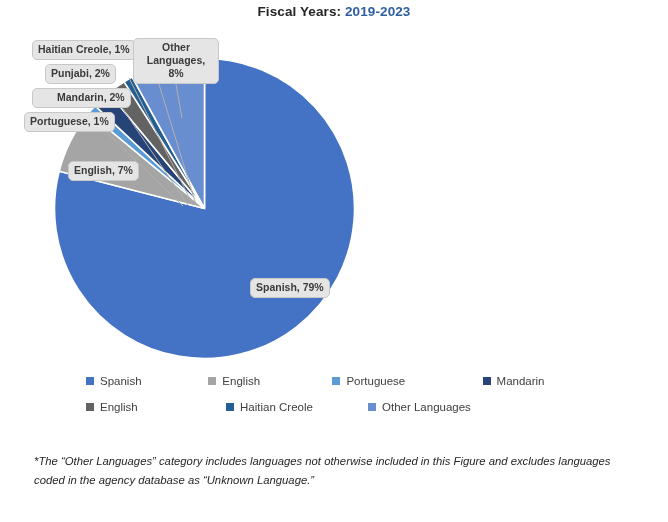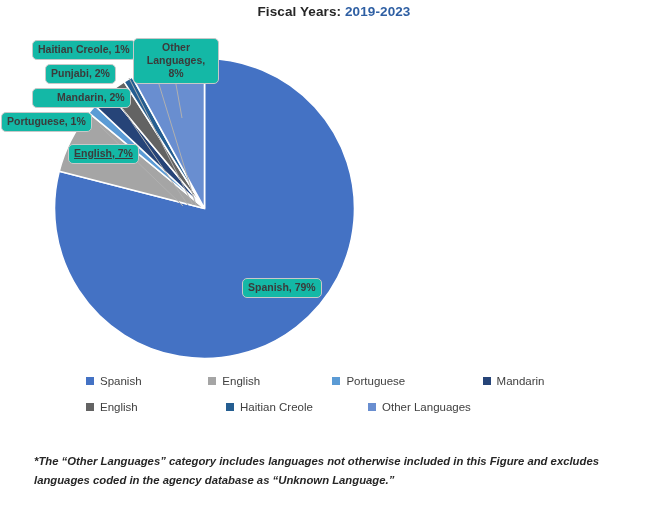--- a/index.html
+++ b/index.html
@@ -43,40 +43,40 @@
     left: 52px;
     top: 56px;
     width: 305px;
     height: 305px;
   }
   .pie-wrap svg { display: block; }
 
   
   .dlabel {
     position: absolute;
-    background: #14b8a6;
+    background: #e5e5e5;
     border: 1px solid #c8c8c8;
     border-radius: 5px;
     font-size: 10.5px;
     font-weight: bold;
     color: #3b3b3b;
     padding: 2px 5px 3px 5px;
     white-space: nowrap;
     line-height: 13px;
     box-sizing: border-box;
     text-align: center;
   }
   .dlabel.two-line { white-space: normal; width: 86px; }
 
   #dl-haitian   { left: 32px;  top: 40px; }
   #dl-punjabi   { left: 45px;  top: 64px; }
   #dl-mandarin  { left: 32px;  top: 88px; padding-left: 24px; }
-  #dl-portuguese{ left: 1px;  top: 112px; }
-  #dl-english   { left: 68px;  top: 144px; text-decoration: underline; }
-  #dl-spanish   { left: 242px; top: 278px; }
+  #dl-portuguese{ left: 24px;  top: 112px; }
+  #dl-english   { left: 68px;  top: 161px; }
+  #dl-spanish   { left: 250px; top: 278px; }
   #dl-other     { left: 133px; top: 38px; }
 
   
   .legend {
     position: absolute;
     left: 86px;
     top: 368px;
     width: 500px;
   }
   .legend-row {
@@ -106,21 +106,20 @@
   
   .footnote {
     position: absolute;
     left: 34px;
     top: 452px;
     width: 604px;
     font-size: 11.3px;
     font-style: italic;
     color: #262626;
     line-height: 19px;
-    font-weight: bold;
   }
 </style>
 </head>
 <body>
 
 <div id="chart-root">
 
   <div class="chart-title">
     <span class="t-main">Fiscal Years:</span><span>&nbsp;</span><span class="t-years">2019-2023</span>
   </div>

